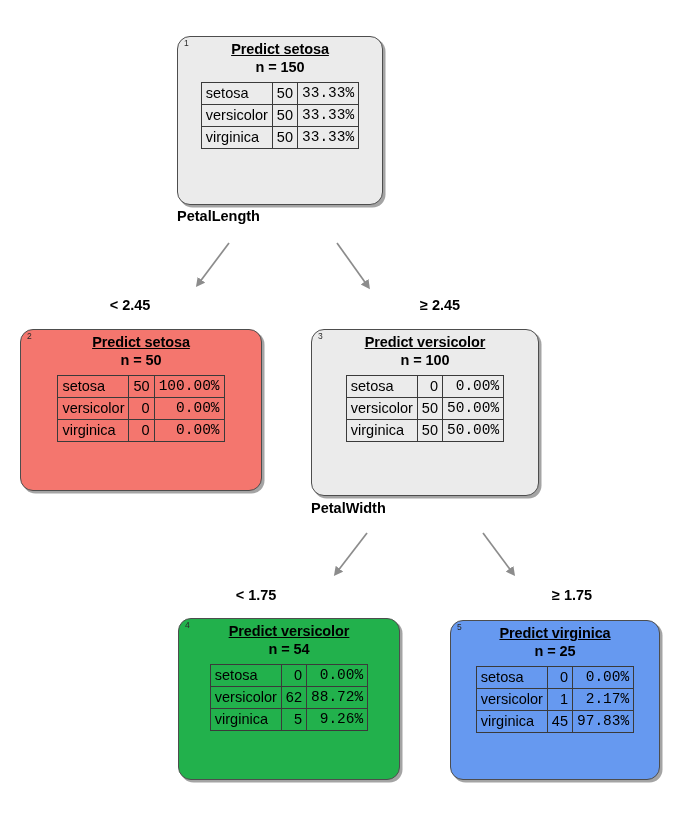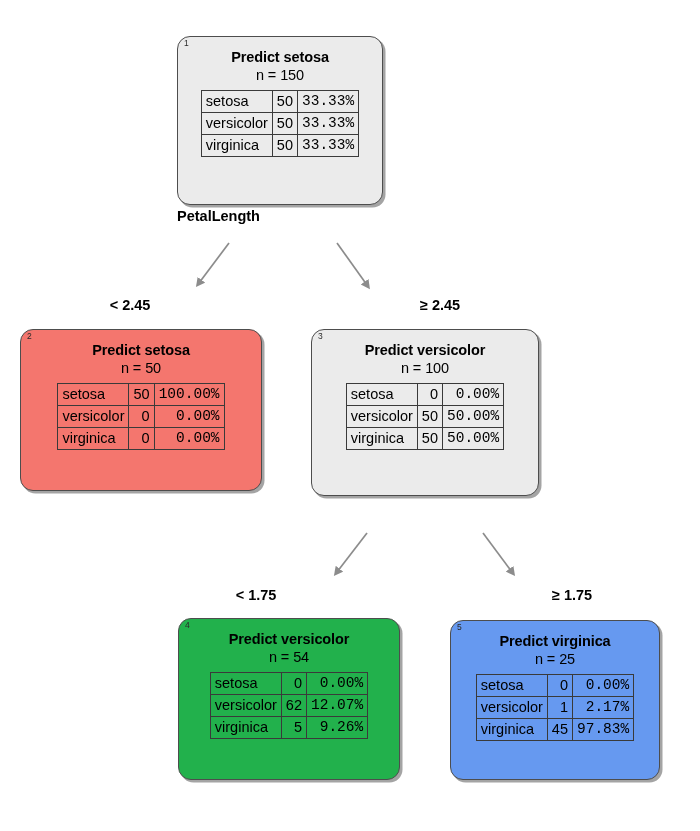--- a/index.html
+++ b/index.html
@@ -43,26 +43,27 @@
     color: #2a2a2a;
     line-height: 10px;
     font-family: "Liberation Sans", sans-serif;
   }
   .node-title {
     text-align: center;
     font-weight: bold;
     font-size: 14.5px;
     color: #000;
     line-height: 18px;
-    padding-top: 11px;
+    padding-top: 3px;
     letter-spacing: -0.1px;
+    text-decoration: underline;
   }
   .node-n {
     text-align: center;
-    font-weight: normal;
+    font-weight: bold;
     font-size: 14.5px;
     color: #000;
     line-height: 18px;
     letter-spacing: -0.1px;
   }
   table.cls {
     border-collapse: collapse;
     margin: 6px auto 0 auto;
     border: 1.3px solid #3a3a3a;
     font-size: 14.5px;
@@ -188,39 +189,40 @@
           <td class="c-pct">50.00%</td>
         </tr>
         <tr>
           <td class="c-name">virginica</td>
           <td class="c-count">50</td>
           <td class="c-pct">50.00%</td>
         </tr>
       </tbody>
     </table>
   </div>
+  <div class="split-label" style="left:311px; top:500px; width:228px;">PetalWidth</div>
 
   <div class="edge-label" style="left:196px; top:587px; width:120px;">&lt; 1.75</div>
   <div class="edge-label" style="left:512px; top:587px; width:120px;">≥ 1.75</div>
 
   <div class="node" id="node-4" style="left:178px; top:618px; width:222px; height:162px; background:#22b14c;">
     <span class="node-num">4</span>
     <div class="node-title">Predict versicolor</div>
     <div class="node-n">n = 54</div>
     <table class="cls">
       <tbody>
         <tr>
           <td class="c-name">setosa</td>
           <td class="c-count">0</td>
           <td class="c-pct">0.00%</td>
         </tr>
         <tr>
           <td class="c-name">versicolor</td>
           <td class="c-count">62</td>
-          <td class="c-pct">12.07%</td>
+          <td class="c-pct">88.72%</td>
         </tr>
         <tr>
           <td class="c-name">virginica</td>
           <td class="c-count">5</td>
           <td class="c-pct">9.26%</td>
         </tr>
       </tbody>
     </table>
   </div>
 

